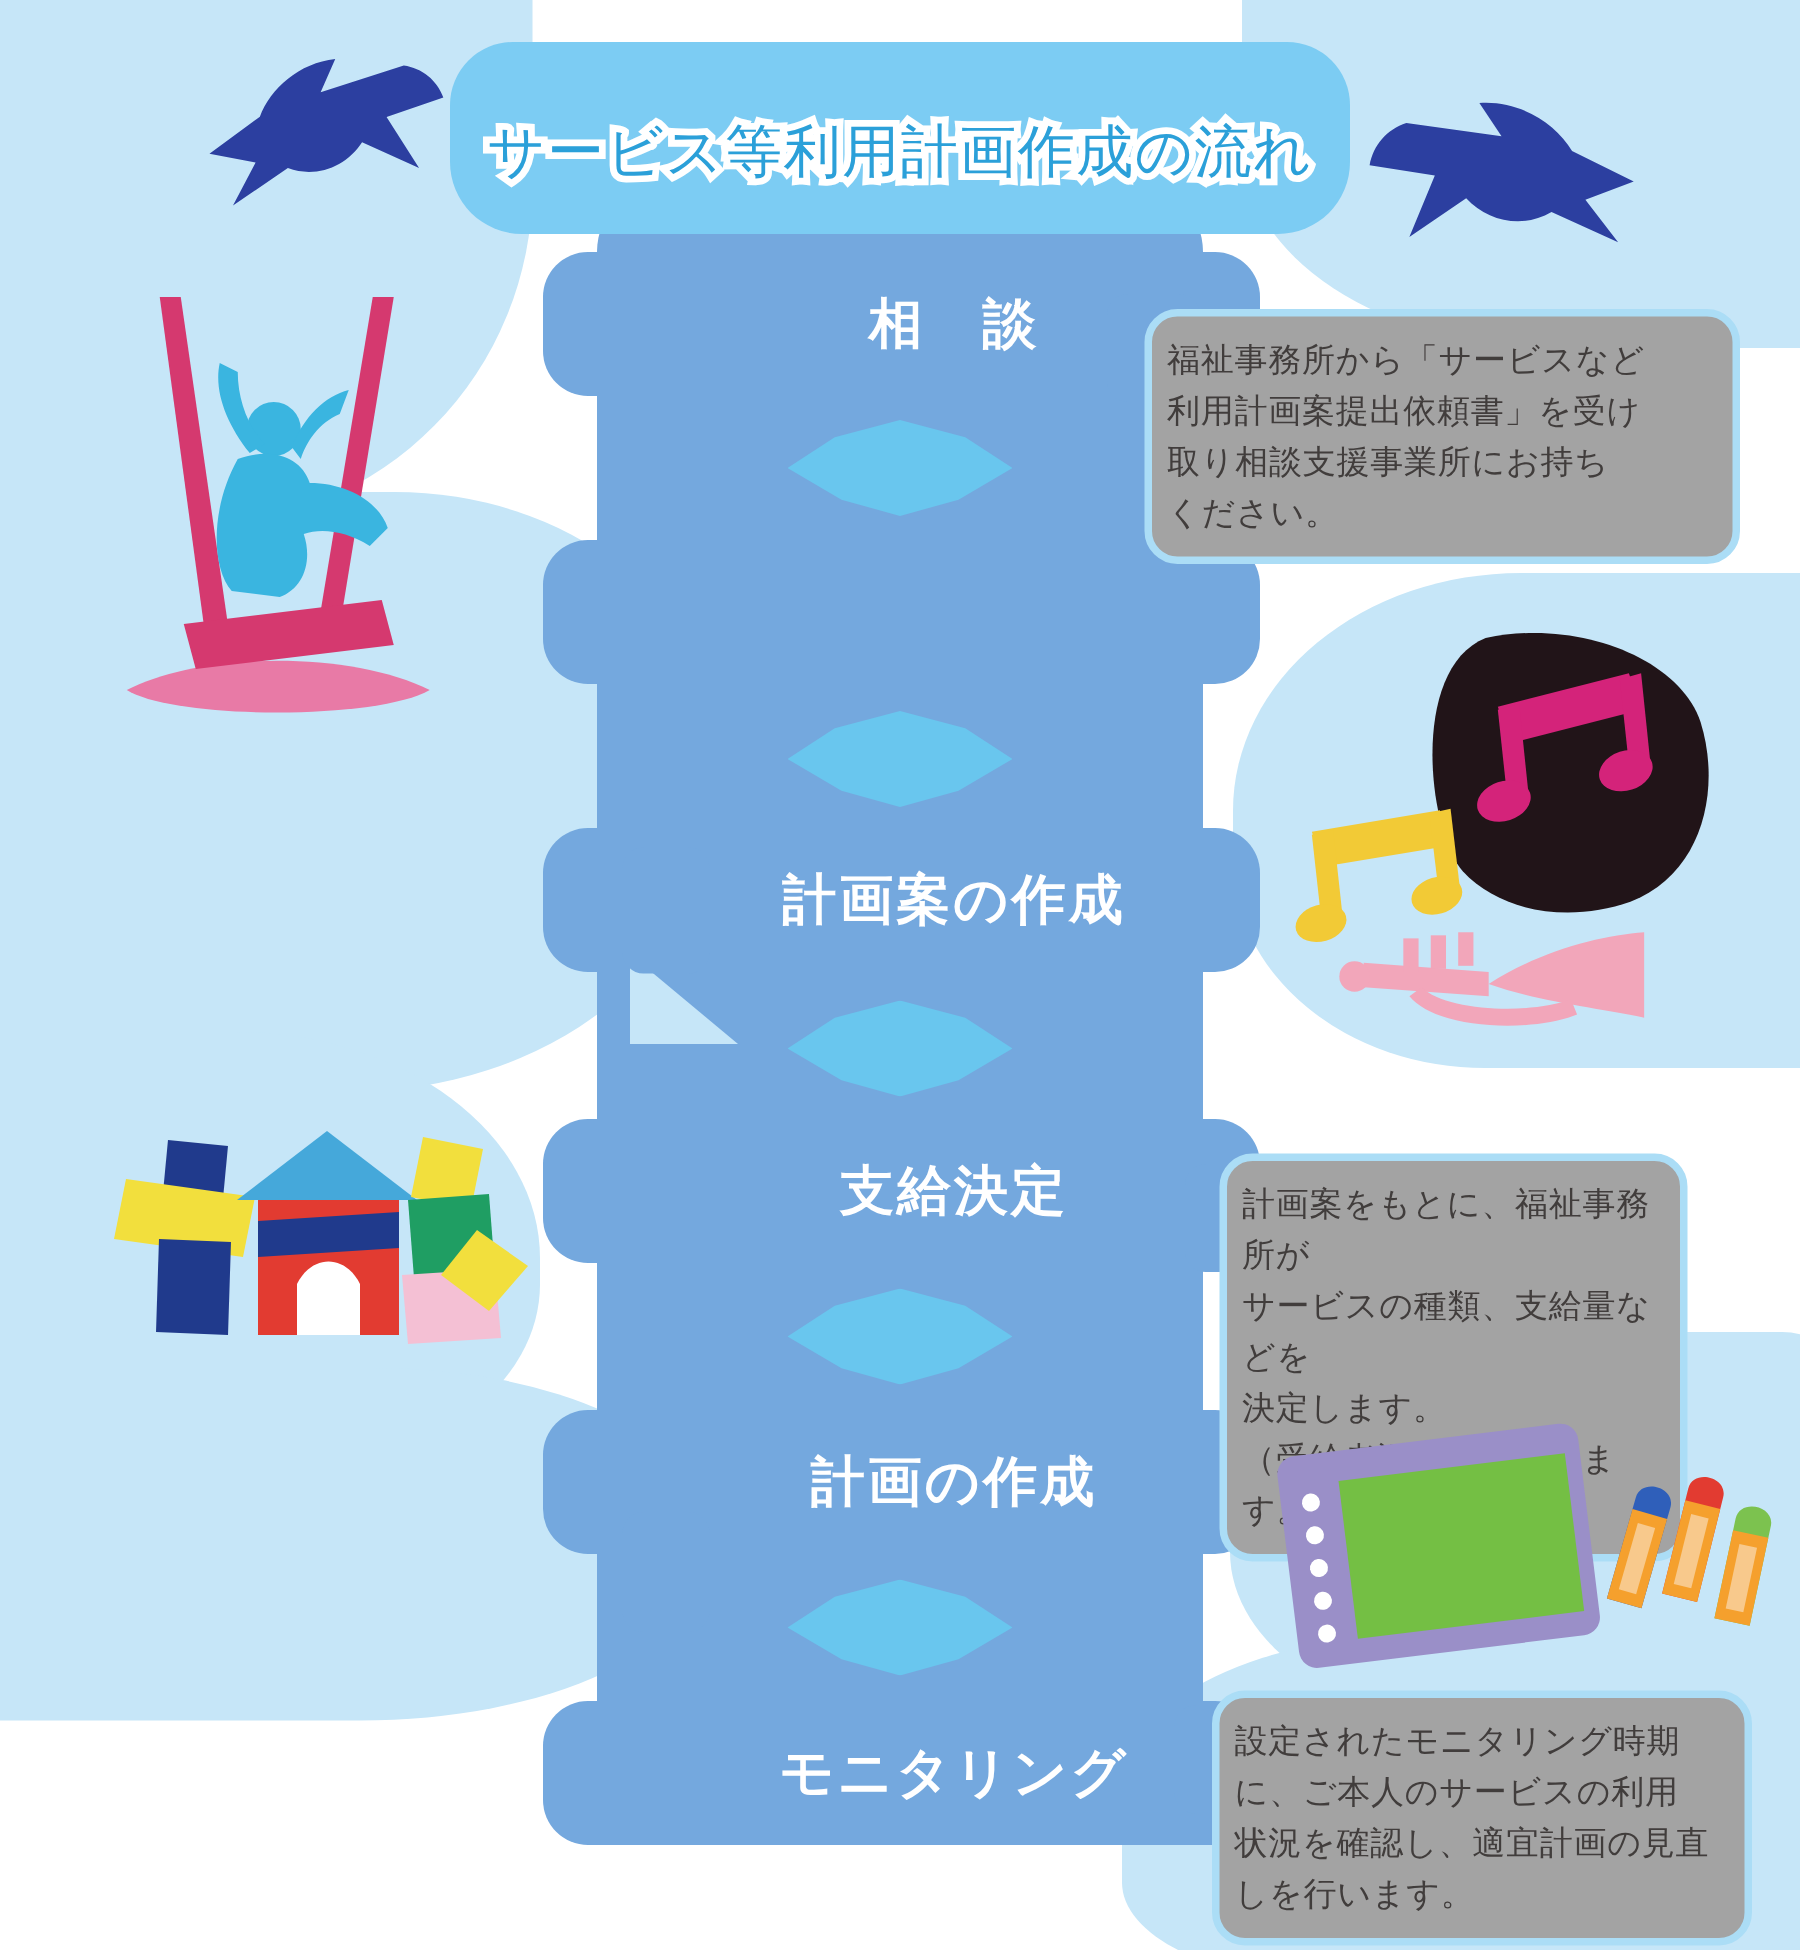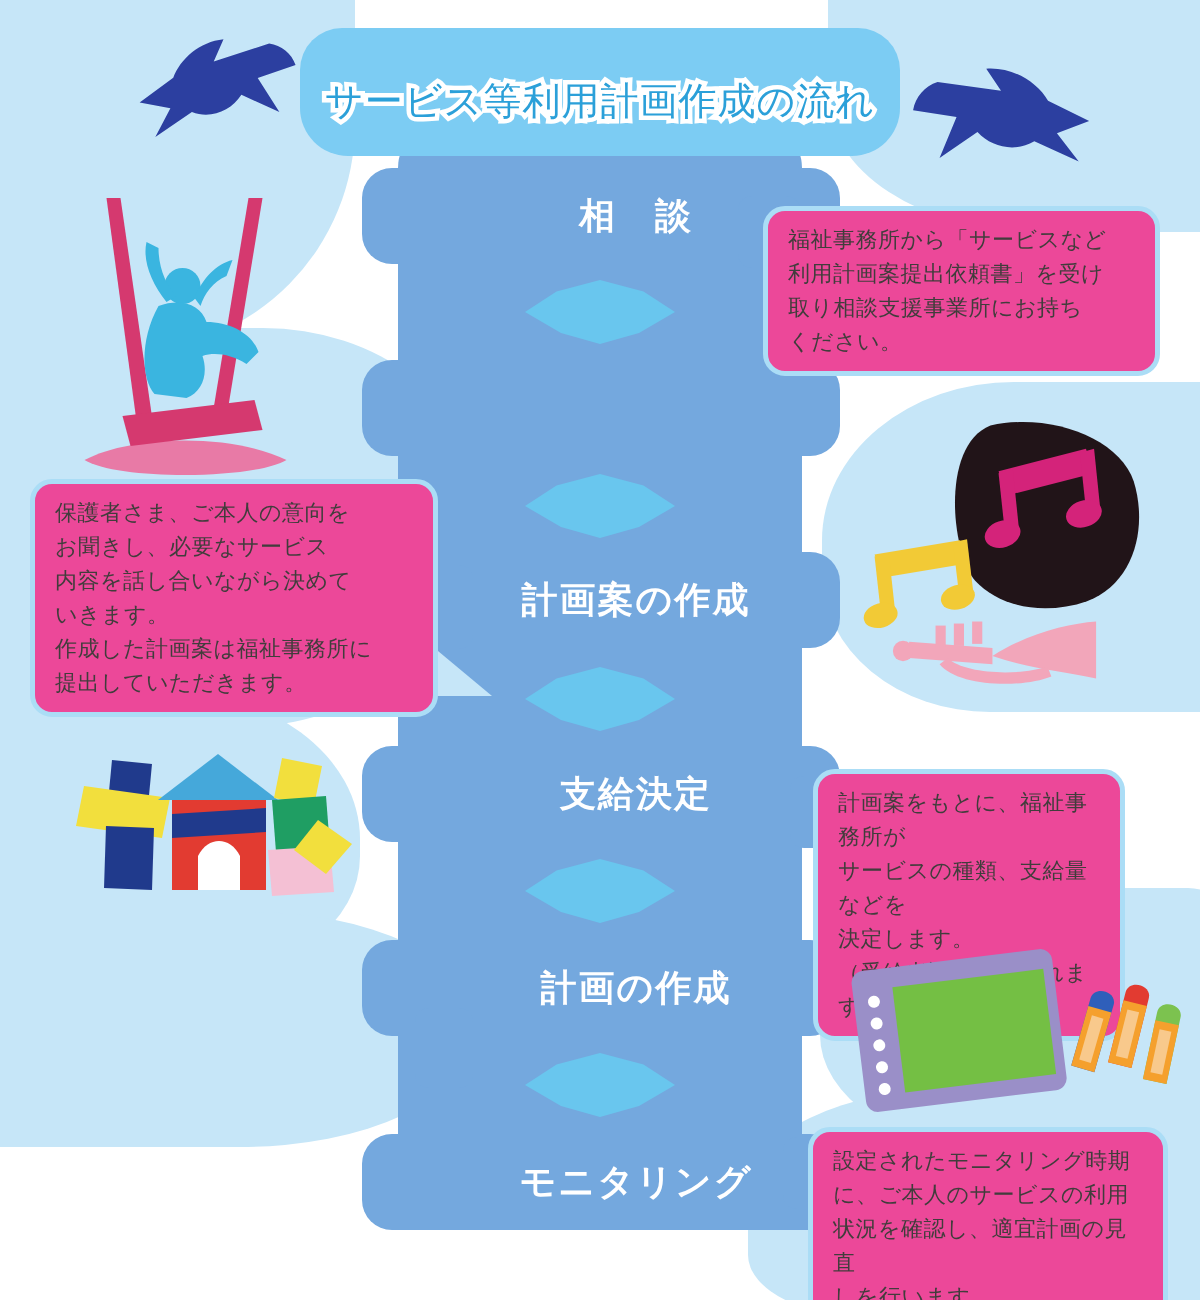--- a/index.html
+++ b/index.html
@@ -40,22 +40,22 @@
     line-height:96px; font-size:36px; font-weight:bold; color:#ffffff;
     letter-spacing:2px; z-index:4;margin-left:36px; }
   .diamond { position:absolute; left:525px; width:150px; height:64px; background:#69c6ee;
     clip-path:polygon(50% 0%,79% 18%,100% 50%,76% 83%,50% 100%,24% 83%,0% 50%,21% 18%);
     z-index:3; }
   .d1 { top:280px; } .d2 { top:474px; } .d3 { top:667px; } .d4 { top:859px; } .d5 { top:1053px; }
   
   .tab { position:absolute; background:#74a8de; border-radius:14px; z-index:3; }
   .wedge { position:absolute; background:#c6e6f8; z-index:2; }
   .bubble {
-    position:absolute; background:#ec4899; border:5px solid #abddf6; border-radius:22px;
-    padding:12px 20px; box-sizing:border-box; z-index:4;
+    position:absolute; background:#a3a3a3; border:5px solid #abddf6; border-radius:22px;
+    padding:12px 10px; box-sizing:border-box; z-index:4;
     font-size:22px; line-height:34px; color:#413d3c; letter-spacing:0.5px;
   }
   .bub-r1 { left:763px; top:206px; width:397px; }
   .tab-r1 { left:738px; top:196px; width:62px; height:72px; }
   .wedge-r1 { left:775px; top:286px; width:85px; height:60px;
     clip-path:polygon(100% 0,100% 100%,0 100%); }
   .bub-l1 { left:30px; top:479px; width:408px; }
   .tab-l1 { left:415px; top:565px; width:58px; height:84px; }
   .wedge-l1 { left:420px; top:636px; width:72px; height:60px;
     clip-path:polygon(0 0,100% 100%,0 100%); }
@@ -115,23 +115,20 @@
   <div class="diamond d5"></div>
 
   <div class="wedge wedge-r1"></div>
   <div class="tab tab-r1"></div>
   <div class="bubble bub-r1">
     <div class="bubble-text">福祉事務所から「サービスなど<br>利用計画案提出依頼書」を受け<br>取り相談支援事業所にお持ち<br>ください。</div>
   </div>
 
   <div class="wedge wedge-l1"></div>
   <div class="tab tab-l1"></div>
-  <div class="bubble bub-l1">
-    <div class="bubble-text">保護者さま、ご本人の意向を<br>お聞きし、必要なサービス<br>内容を話し合いながら決めて<br>いきます。<br>作成した計画案は福祉事務所に<br>提出していただきます。</div>
-  </div>
 
   <div class="tab tab-r2"></div>
   <div class="bubble bub-r2">
     <div class="bubble-text">計画案をもとに、福祉事務所が<br>サービスの種類、支給量などを<br>決定します。<br>（受給者証が発行されます。）</div>
   </div>
 
   <div class="tab tab-l2"></div>
 
   <div class="tab tab-r3"></div>
   <div class="bubble bub-r3">

